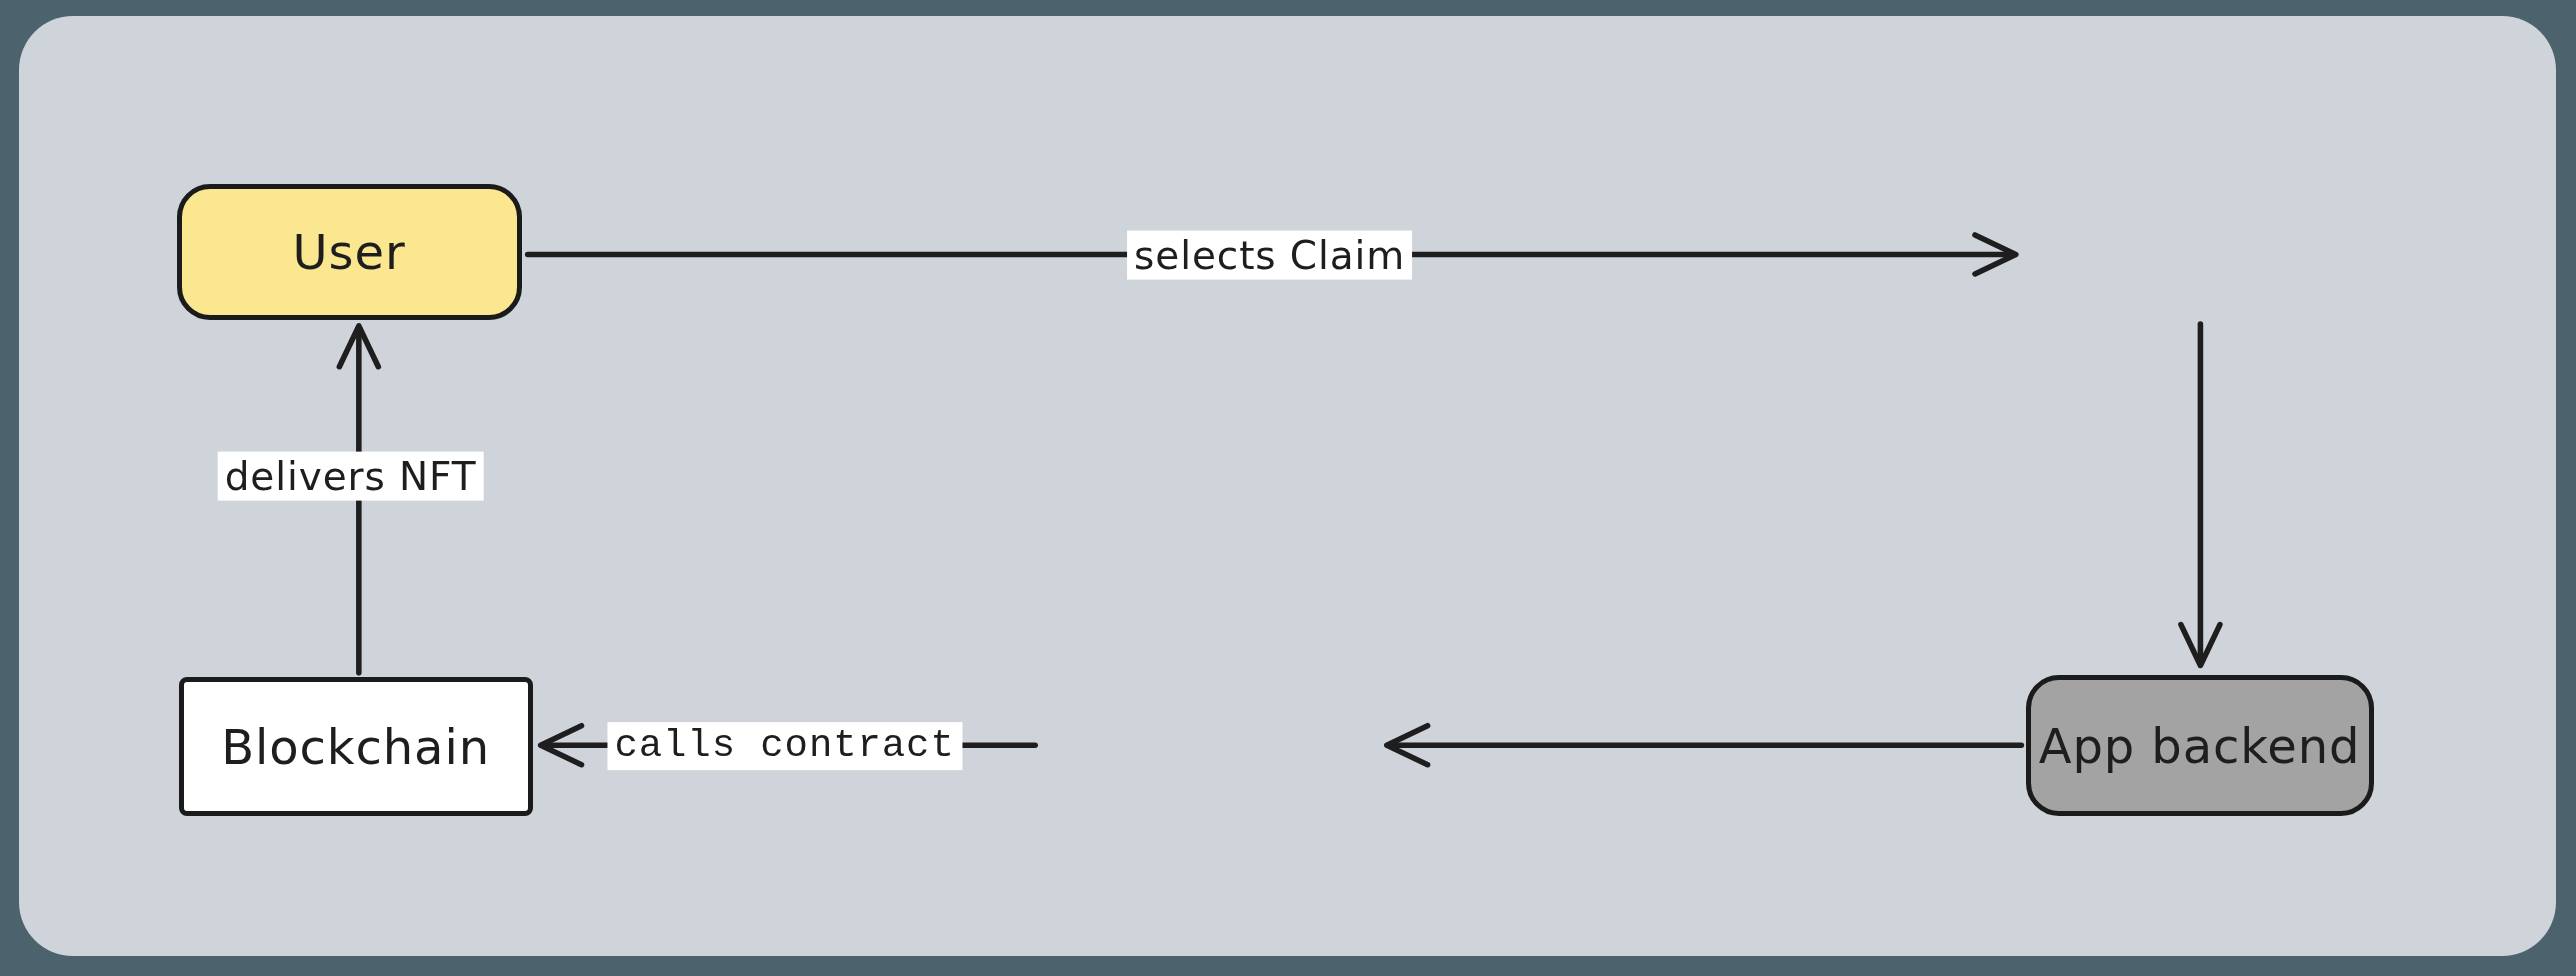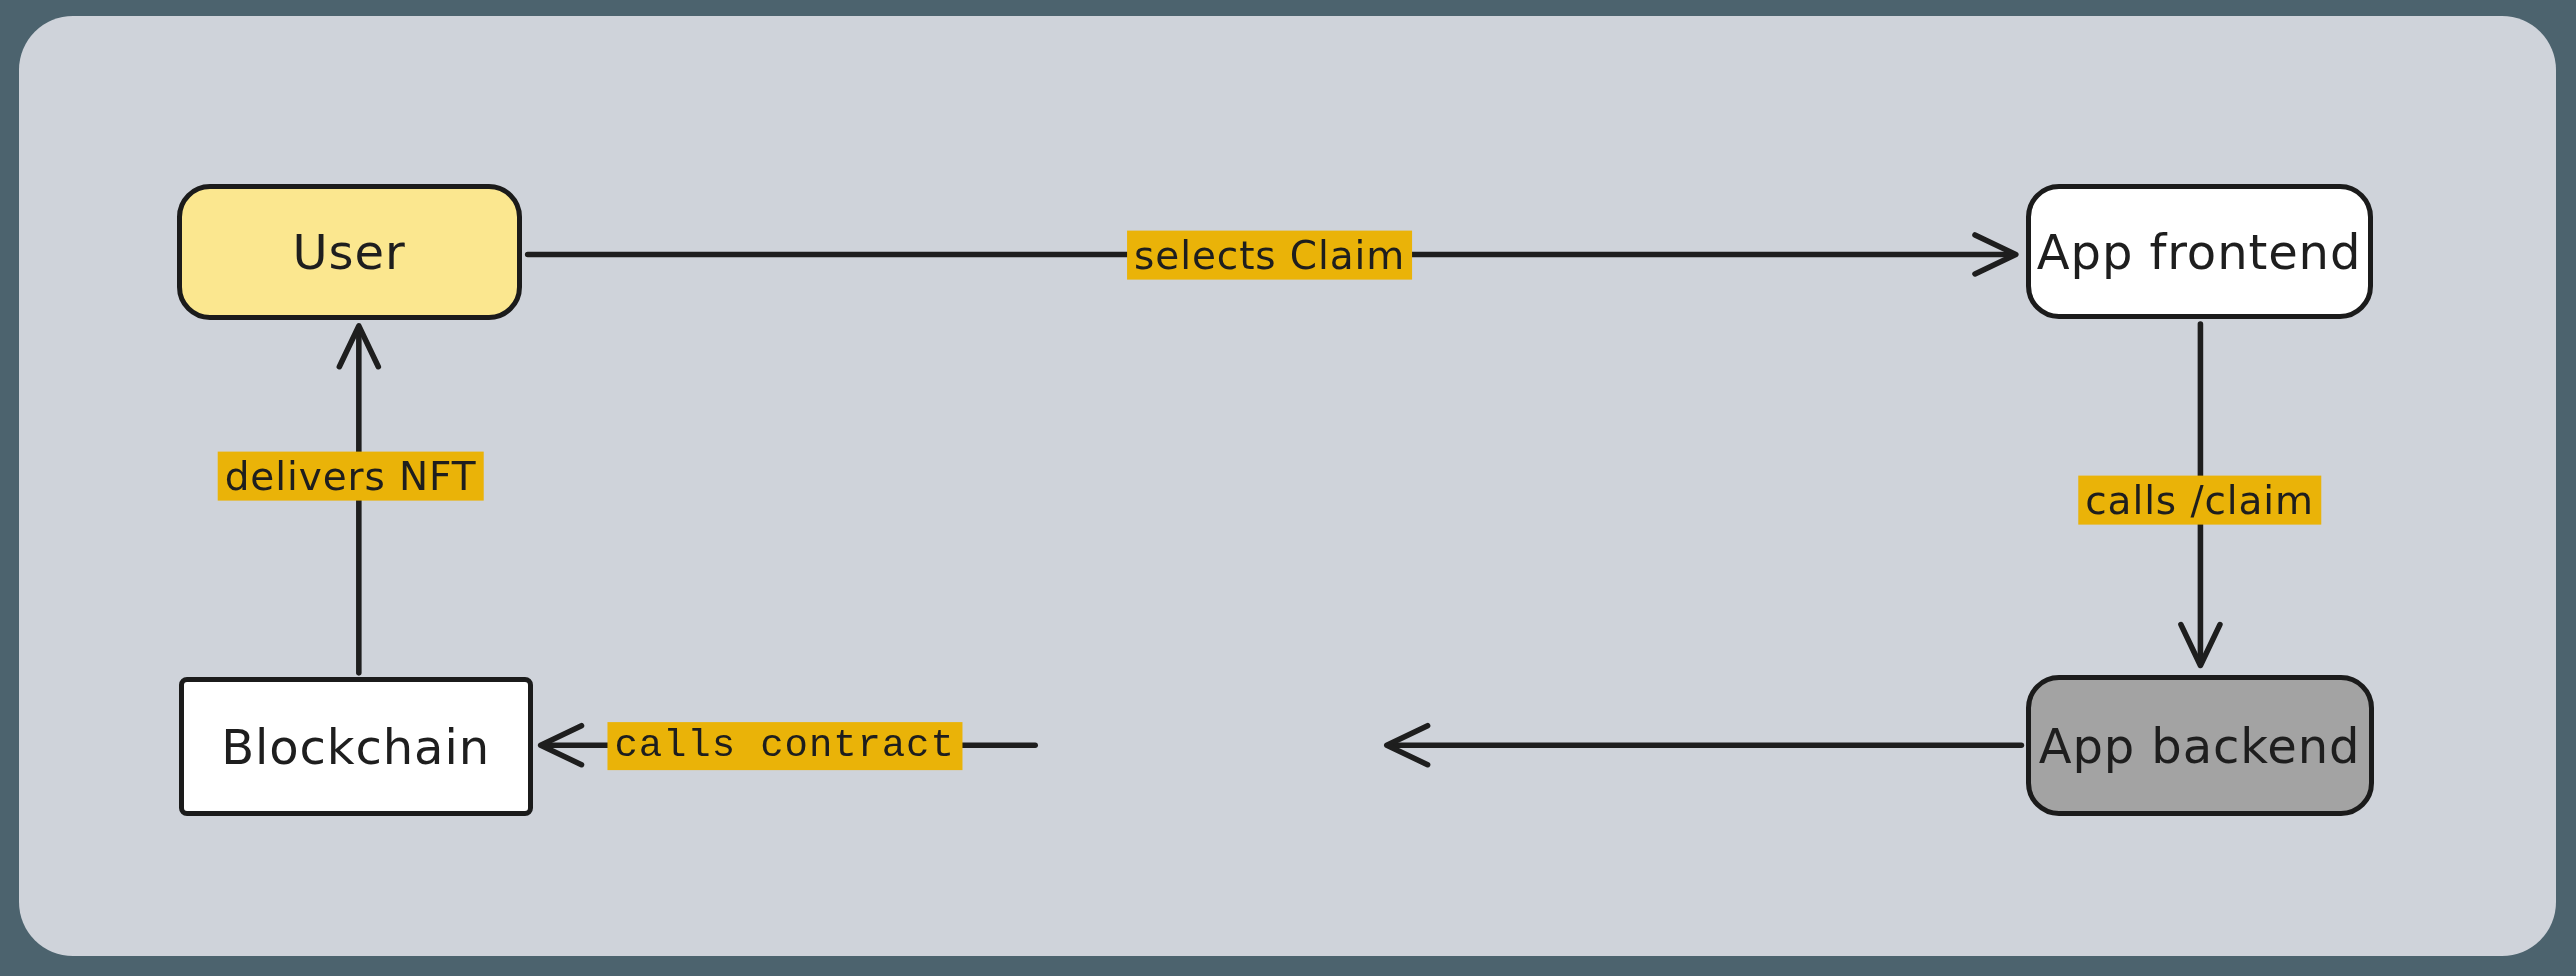--- a/index.html
+++ b/index.html
@@ -53,21 +53,21 @@
   svg.edges path, svg.edges polyline {
     fill: none;
     stroke: #1e1e1e;
     stroke-width: 6;
     stroke-linecap: round;
     stroke-linejoin: round;
   }
   .edge-label {
     position: absolute;
     transform: translate(-50%, -50%);
-    background: #eab308;
+    background: #ffffff;
     color: #1e1e1e;
     font-size: 39px;
     letter-spacing: 0.9px;
     padding: 1.9px 7.4px;
     white-space: nowrap;
   }
   .lbl-selects-claim { left: 1251px; top: 239px; }
   .lbl-calls-claim   { left: 2181px; top: 484px; }
   .lbl-calls-mint-to { left: 1707px; top: 730px; }
   .lbl-calls-contract{ left: 766px;  top: 730px; font-family: Liberation Mono, monospace; }
@@ -103,30 +103,26 @@
 
       <g>
         <path d="M 366 708 L 366 336"></path>
         <polyline points="345,378 366,334 387,378"></polyline>
       </g>
     </svg>
 
     <div class="node node-user">
       <span>User</span>
     </div>
-    <div class="node node-frontend">
-      <span>App frontend</span>
-    </div>
     <div class="node node-backend">
       <span>App backend</span>
     </div>
     <div class="node node-blockchain">
       <span>Blockchain</span>
     </div>
 
     <div class="edge-label lbl-selects-claim">selects Claim</div>
-    <div class="edge-label lbl-calls-claim">calls /claim</div>
     <div class="edge-label lbl-calls-contract">calls contract</div>
     <div class="edge-label lbl-delivers-nft">delivers NFT</div>
 
   </div>
 </div>
 
 
 </body></html>

